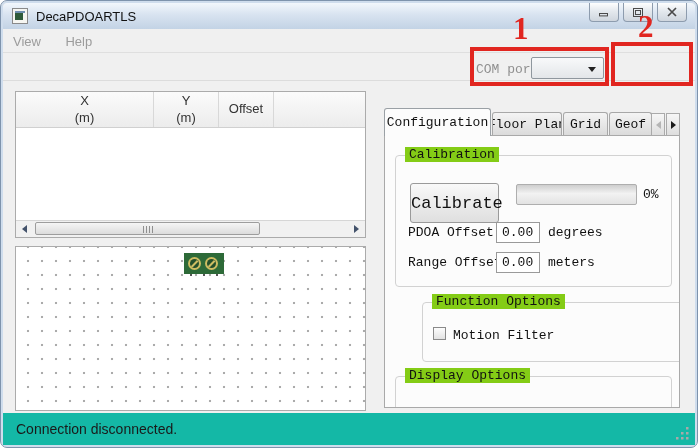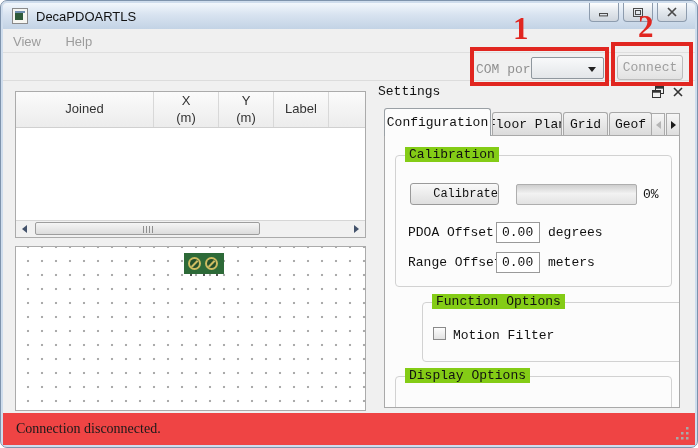--- a/index.html
+++ b/index.html
@@ -118,38 +118,38 @@
   .tri-right-sm{ width:0;height:0;border-top:4px solid transparent;border-bottom:4px solid transparent;border-left:5px solid #1a1a1a; }
   
   #tab-frame { position:absolute; left:14px; top:54px; width:296px; height:273px;
     background:#fcfcfc; border:1px solid #a9a9a9; overflow:hidden; z-index:2; }
   .groupbox { position:absolute; left:10px; width:277px; border:1px solid #d2d2d2; border-radius:4px; }
   .groupbox .legend { position:absolute; left:9px; top:-9px; padding:0 4px; background:#84cc16;
     font-family:"Liberation Mono",monospace; font-size:13px; color:#111; white-space:nowrap; }
   #group-calibration { top:19px; height:132px; }
   #group-function { top:166px; height:60px;margin-left:27px; }
   #group-display { top:240px; height:60px;text-align:center; }
-  #calibrate-btn { position:absolute; left:14px; top:27px; width:89px; height:22px;
+  #calibrate-btn { position:absolute; left:14px; top:27px; width:89px; height:40px;
     border:1px solid #9a9a9a; border-radius:3px;
     background:linear-gradient(#f9f9f9,#dfdfdf);
-    font-family:"Liberation Mono",monospace; font-size:12px; color:#111;
-    display:flex; align-items:center; justify-content:flex-end; }
+    font-family:"Liberation Mono",monospace; font-size:17px; color:#111;
+    display:flex; align-items:center; justify-content:flex-start; }
   #calib-progress { position:absolute; left:120px; top:28px; width:121px; height:21px;
     border:1px solid #aeaeae; border-radius:2px;
     background:linear-gradient(#cecece,#f2f2f2 45%,#e2e2e2); }
   #calib-progress-pct { position:absolute; left:247px; top:31px; font-family:"Liberation Mono",monospace; font-size:13px; color:#111; }
   .fieldrow-label { position:absolute; left:12px; font-family:"Liberation Mono",monospace; font-size:13px; color:#111; }
   .spinbox { position:absolute; left:100px; width:44px; height:21px; border:1px solid #9a9a9a;
     background:#fff; font-family:"Liberation Mono",monospace; font-size:13px; color:#111; padding:0 0 0 5px; }
   .fieldrow-unit { position:absolute; left:152px; font-family:"Liberation Mono",monospace; font-size:13px; color:#111; }
   .checkbox { position:absolute; width:13px; height:13px; border:1px solid #8a8a8a;
     background:linear-gradient(#fdfdfd,#e2e2e2); }
   .checkbox-label { position:absolute; font-family:"Liberation Mono",monospace; font-size:13px; color:#111; }
   
-  #statusbar { position:absolute; left:2px; right:2px; top:412px; height:32px; background:#ef4444;font-family:Liberation Serif, serif; }
+  #statusbar { position:absolute; left:2px; right:2px; top:412px; height:32px; background:#14b8a6; }
   #status-text { position:absolute; left:13px; top:8px; font-size:14px; color:#1a1a1a; }
   #resize-grip { position:absolute; right:5px; bottom:4px; }
 </style>
 </head>
 <body>
 
 <div id="window">
 
   <div id="titlebar">
     <div id="app-icon">
@@ -181,37 +181,33 @@
     <span class="menu-item">View</span>
     <span class="menu-item">Help</span>
   </div>
 
   <div id="toolbar"></div>
   <span id="com-port-label">COM port</span>
   <div id="com-port-combo">
     <span></span>
     <span class="arrow"></span>
   </div>
-  <div id="connect-btn">
-    <span>Connect</span>
-  </div>
 
   <div class="anno-box" id="anno-box-1"></div>
   <div class="anno-box" id="anno-box-2"></div>
   <div class="anno-num" id="anno-num-1">1</div>
   <div class="anno-num" id="anno-num-2">2</div>
 
   <div id="tag-table">
     <div id="tag-table-header">
-      <div class="th">Joined</div>
       <div class="th">X
 (m)</div>
       <div class="th">Y
 (m)</div>
-      <div class="th">Label</div>
+      <div class="th">Offset</div>
     </div>
     <div id="tag-table-body"></div>
     <div id="tag-hscroll">
       <div class="sb-arrow" id="sb-left">
           <div class="tri-left"></div>
         </div>
       <div id="sb-thumb">
           <div class="grip"></div>
         </div>
       <div class="sb-arrow" id="sb-right">
@@ -232,36 +228,20 @@
             <div class="slot"></div>
           </div>
         </div>
       <div class="pcb-pin" style="left:6px"></div>
       <div class="pcb-pin" style="left:19px"></div>
       <div class="pcb-pin" style="left:32px"></div>
     </div>
   </div>
 
   <div id="settings-dock">
-    <div id="settings-titlebar">
-      <span id="settings-title">Settings</span>
-      <div id="dock-float-btn">
-        <svg width="14" height="14" viewBox="0 0 14 14">
-            <rect x="4.5" y="1.5" width="8" height="7" fill="none" stroke="#333" stroke-width="1"></rect>
-            <rect x="4.5" y="1.5" width="8" height="2.2" fill="#333"></rect>
-            <rect x="1.5" y="5.5" width="8" height="7" fill="#f0f0f0" stroke="#333" stroke-width="1"></rect>
-            <rect x="1.5" y="5.5" width="8" height="2.2" fill="#333"></rect>
-          </svg>
-      </div>
-      <div id="dock-close-btn">
-        <svg width="14" height="14" viewBox="0 0 14 14">
-            <path d="M3 3 L11 11 M11 3 L3 11" stroke="#333" stroke-width="1.6" fill="none"></path>
-          </svg>
-      </div>
-    </div>
 
     <div class="tab active" id="tab-configuration">Configuration</div>
     <div class="tab inactive" id="tab-floorplan">Floor Plan</div>
     <div class="tab inactive" id="tab-grid">Grid</div>
     <div class="tab inactive" id="tab-geofencing">Geof</div>
     <div class="tabscroll" id="tabscroll-left">
         <div class="tri-left-sm"></div>
       </div>
     <div class="tabscroll" id="tabscroll-right">
         <div class="tri-right-sm"></div>

